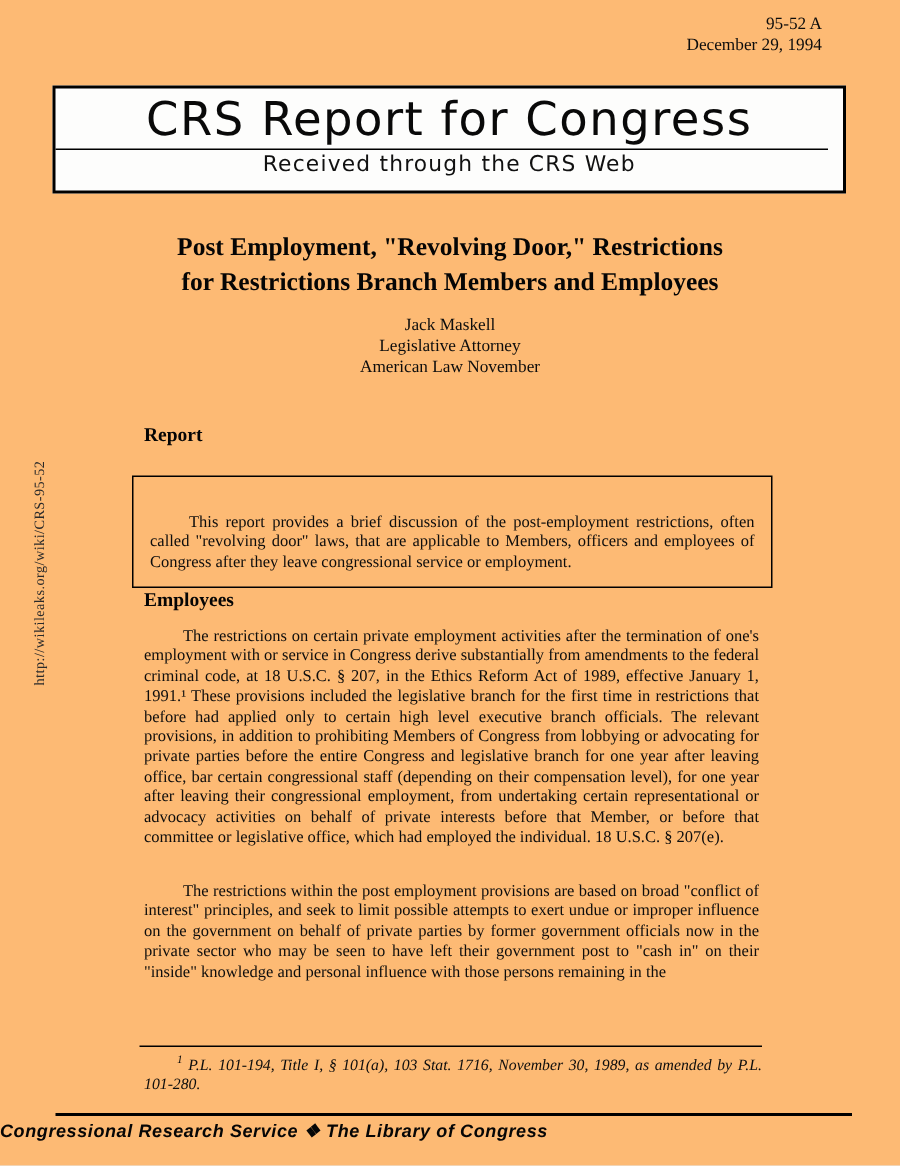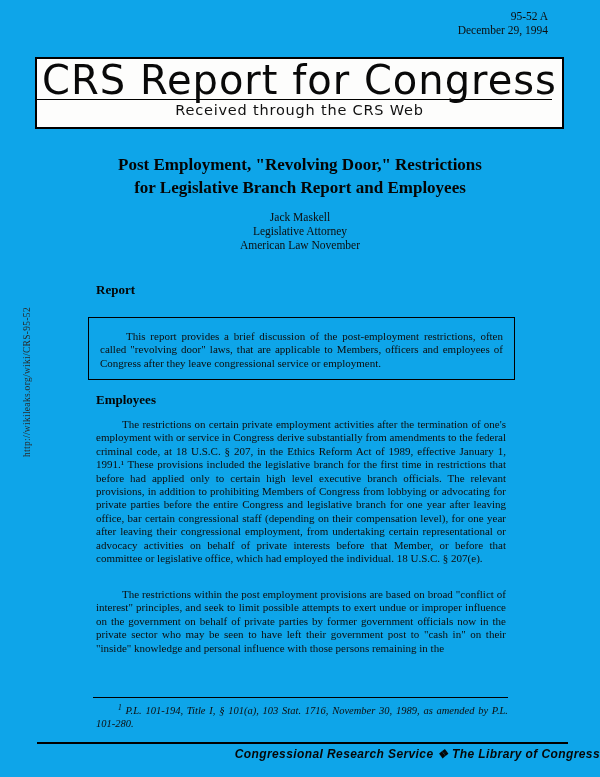--- a/index.html
+++ b/index.html
@@ -2,21 +2,21 @@
 <html><head>
 <meta charset="utf-8">
 <style>
   * { margin: 0; padding: 0; box-sizing: border-box; }
   html, body { background: #e8e8e8; }
   .page {
     position: relative;
     width: 600px;
     height: 777px;
     margin: 0 auto;
-    background: #0ea5e9;
+    background: #fdba74;
     color: #0d0d0d;
     font-family: "Liberation Serif", serif;
     overflow: hidden;
   }
 
   
   .doc-ids {
     position: absolute;
     top: 9px;
     right: 52px;
@@ -32,21 +32,21 @@
     top: 57px;
     width: 529px;
     height: 72px;
     border: 2px solid #000;
     background: #fdfdfc;
   }
   .banner-title {
     margin-top: 3px;
     text-align: center;
     font-family: "DejaVu Sans", "Liberation Sans", sans-serif;
-    font-size: 40px;
+    font-size: 31px;
     letter-spacing: 1px;
     line-height: 36px;
     color: #090909;
   }
   .banner-rule {
     height: 0;
     border-top: 1px solid #000;
     margin: 1px 10px 0 0;
   }
   .banner-subtitle {
@@ -105,21 +105,21 @@
   .h-summary { top: 282px; }
   .h-background { top: 392px; }
 
   
   .summary-box {
     position: absolute;
     left: 88px;
     top: 317px;
     width: 427px;
     border: 1px solid #000;
-    padding: 12px 11px 9px 11px;
+    padding: 24px 11px 9px 11px;
   }
   .body-text {
     font-size: 11px;
     line-height: 13.4px;
     text-align: justify;
     text-indent: 26px;
     color: #0d0d0d;
   }
 
   
@@ -158,21 +158,21 @@
     left: 37px;
     top: 742px;
     width: 531px;
     border-top: 2px solid #000;
   }
   .footer-text {
     position: absolute;
     top: 747px;
     left: 0;
     width: 100%;
-    text-align: right;
+    text-align: left;
     font-family: "Liberation Sans", sans-serif;
     font-weight: bold;
     font-style: italic;
     font-size: 12px;
     letter-spacing: 0.4px;
     color: #060606;
   }
 </style>
 </head>
 <body>
@@ -187,21 +187,21 @@
   <div class="banner">
     <div class="banner-title">CRS Report for Congress</div>
     <div class="banner-rule"></div>
     <div class="banner-subtitle">Received through the CRS Web</div>
   </div>
 
   <div class="watermark">http://wikileaks.org/wiki/CRS-95-52</div>
 
   <div class="report-title">
     <div>Post Employment, "Revolving Door,"  Restrictions</div>
-    <div>for Legislative Branch Report and Employees</div>
+    <div>for Restrictions Branch Members and Employees</div>
   </div>
 
   <div class="authors">
     <div>Jack Maskell</div>
     <div>Legislative Attorney</div>
     <div>American Law November</div>
   </div>
 
   <div class="section-heading h-summary">Report</div>
 

